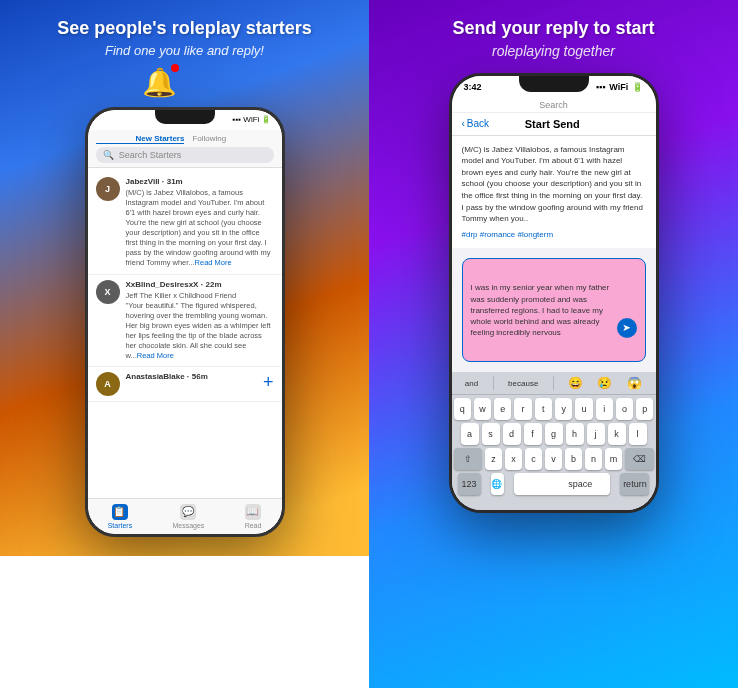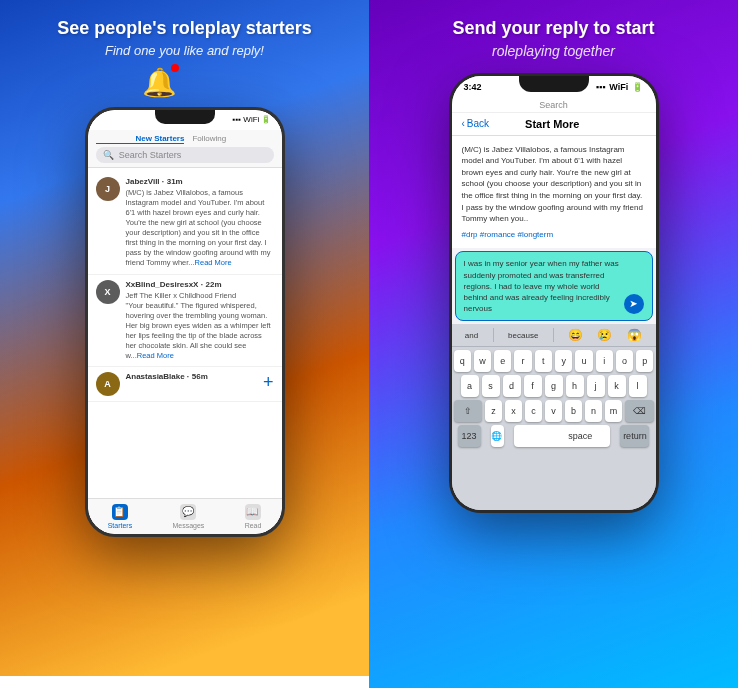--- a/index.html
+++ b/index.html
@@ -8,21 +8,21 @@
       height: 688px;
       display: flex;
       flex-direction: row;
       font-family: -apple-system, BlinkMacSystemFont, 'Helvetica Neue', sans-serif;
       overflow: hidden;
     }
 
     
     .left-panel {
       width: 369px;
-      height: 676px;
+      height: 556px;
       background: linear-gradient(135deg, #2255cc 0%, #4488ff 30%, #ff6600 70%, #ffaa00 100%);
       position: relative;
       display: flex;
       flex-direction: column;
       align-items: center;
       overflow: hidden;
     }
     .left-bg-swoosh {
       position: absolute;
       top: 0; left: 0; right: 0; bottom: 0;
@@ -322,25 +322,25 @@
       font-size: 8px;
       color: #333;
       line-height: 1.45;
     }
     .story-tags {
       margin-top: 4px;
       color: #0066cc;
       font-size: 8px;
     }
     .reply-box {
-      background: #5eead4;
+      background: #f9a8d4;
       border: 1.5px solid #0066cc;
       border-radius: 8px;
-      margin: 3px;
-      padding: 6px 8px;
+      margin: 10px;
+      padding: 23px 8px;
       font-size: 8px;
       color: #333;
       line-height: 1.4;
       display: flex;
       align-items: flex-end;
       gap: 4px;
     }
     .reply-text {
       flex: 1;
       color: #333;
@@ -529,21 +529,21 @@
 
       <div style="background:white;padding:2px 10px;font-size:9px;color:#888;text-align:center;border-bottom:1px solid #eee;">
         <span>Search</span>
       </div>
 
       <div class="phone-nav-right">
         <div class="nav-back">
           <span>‹</span>
           <span>Back</span>
         </div>
-        <div class="nav-title">Start More</div>
+        <div class="nav-title">Start Send</div>
         <div style="width:30px;"></div>
       </div>
 
       <div class="story-content">
         <div>(M/C) is Jabez Villalobos, a famous Instagram model and YouTuber. I'm about 6'1 with hazel brown eyes and curly hair. You're the new girl at school (you choose your description) and you sit in the office first thing in the morning on your first day. I pass by the window goofing around with my friend Tommy when you..</div>
         <div class="story-tags">#drp #romance #longterm</div>
       </div>
 
       <div class="reply-box">
         <div class="reply-text">I was in my senior year when my father was suddenly promoted and was transferred regions. I had to leave my whole world behind and was already feeling incredibly nervous</div>

